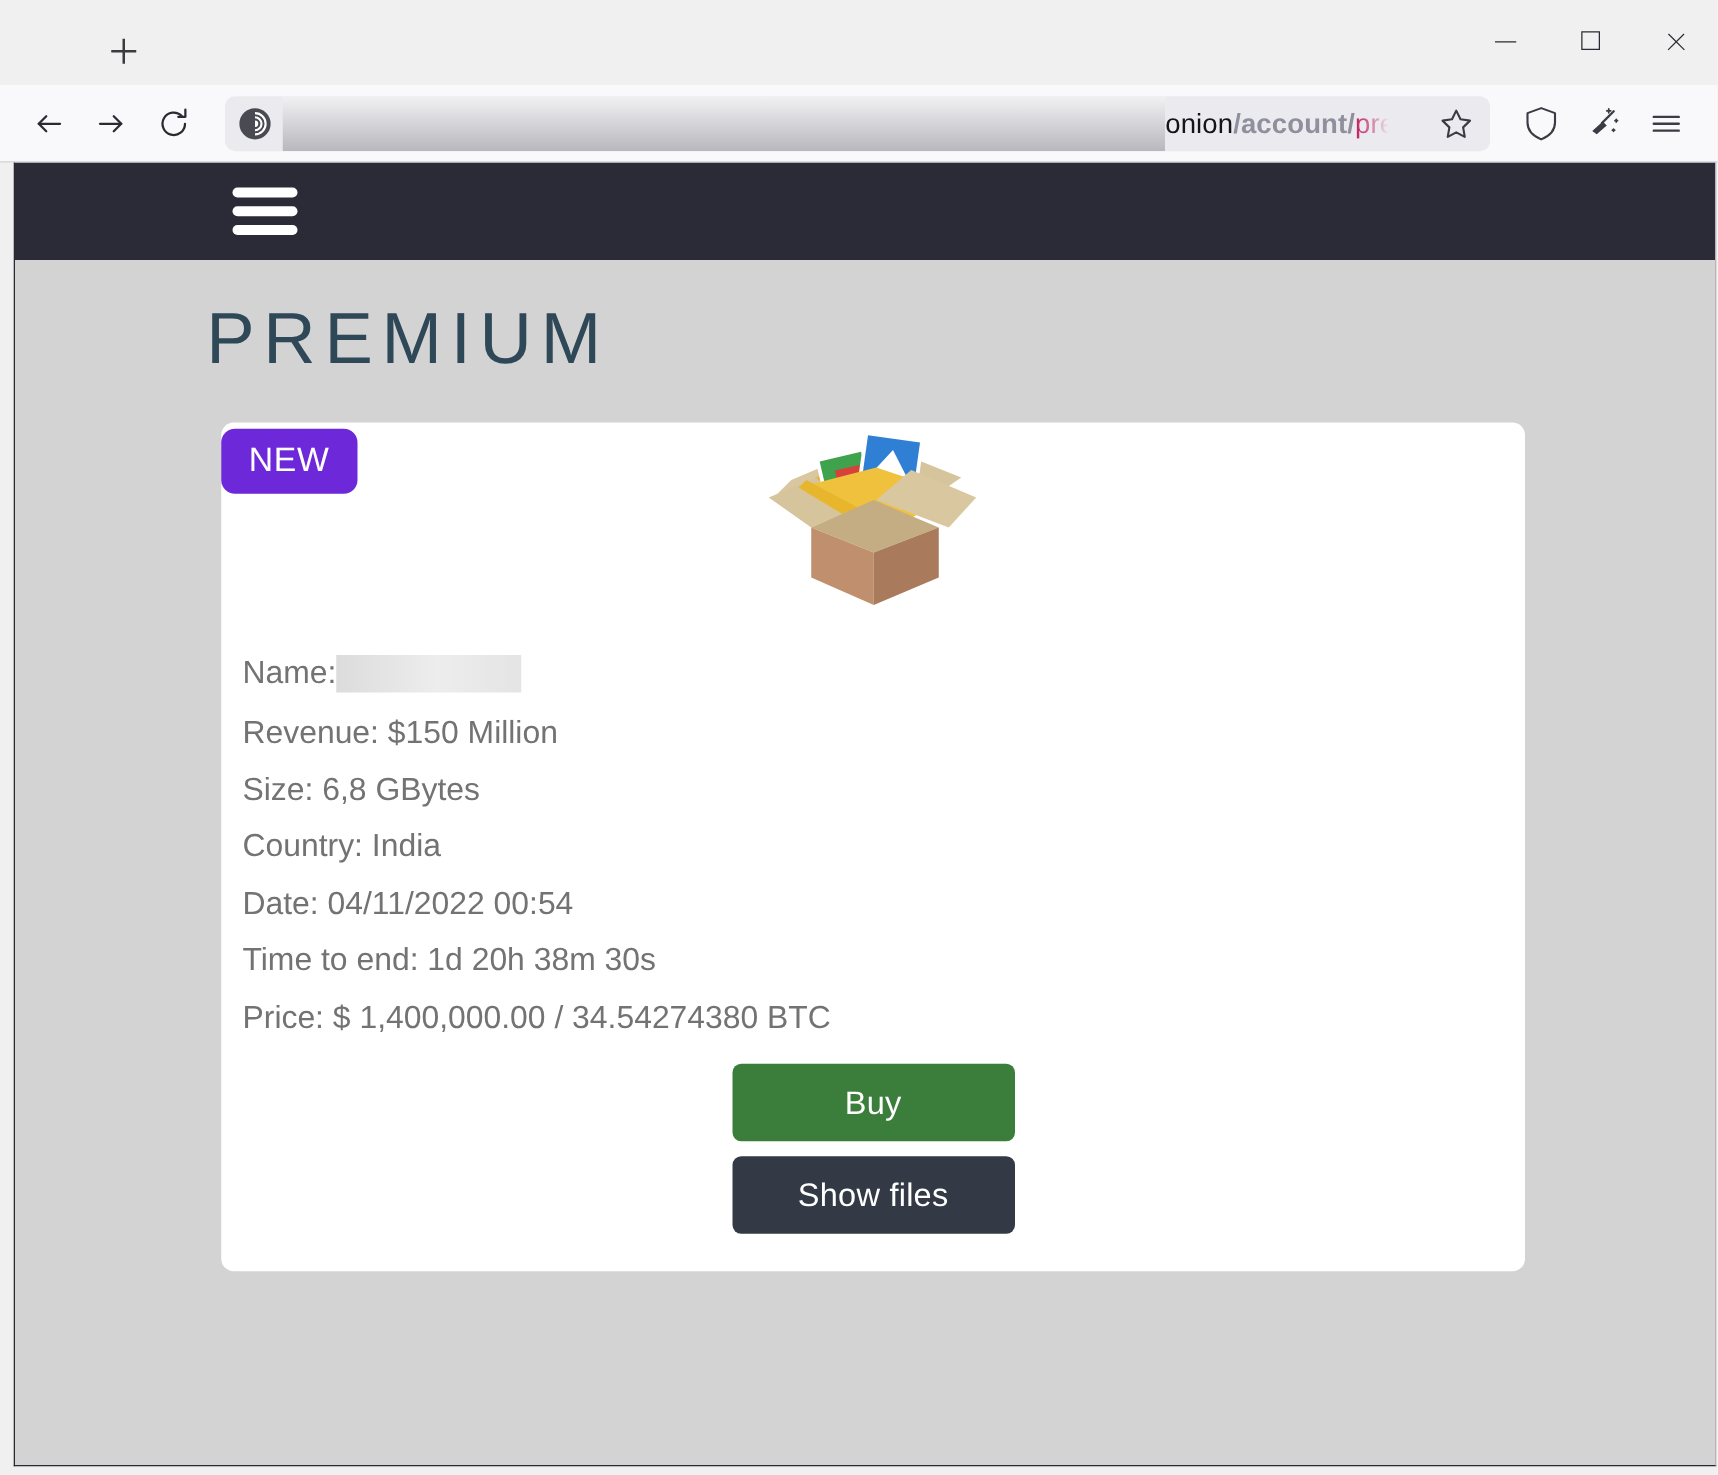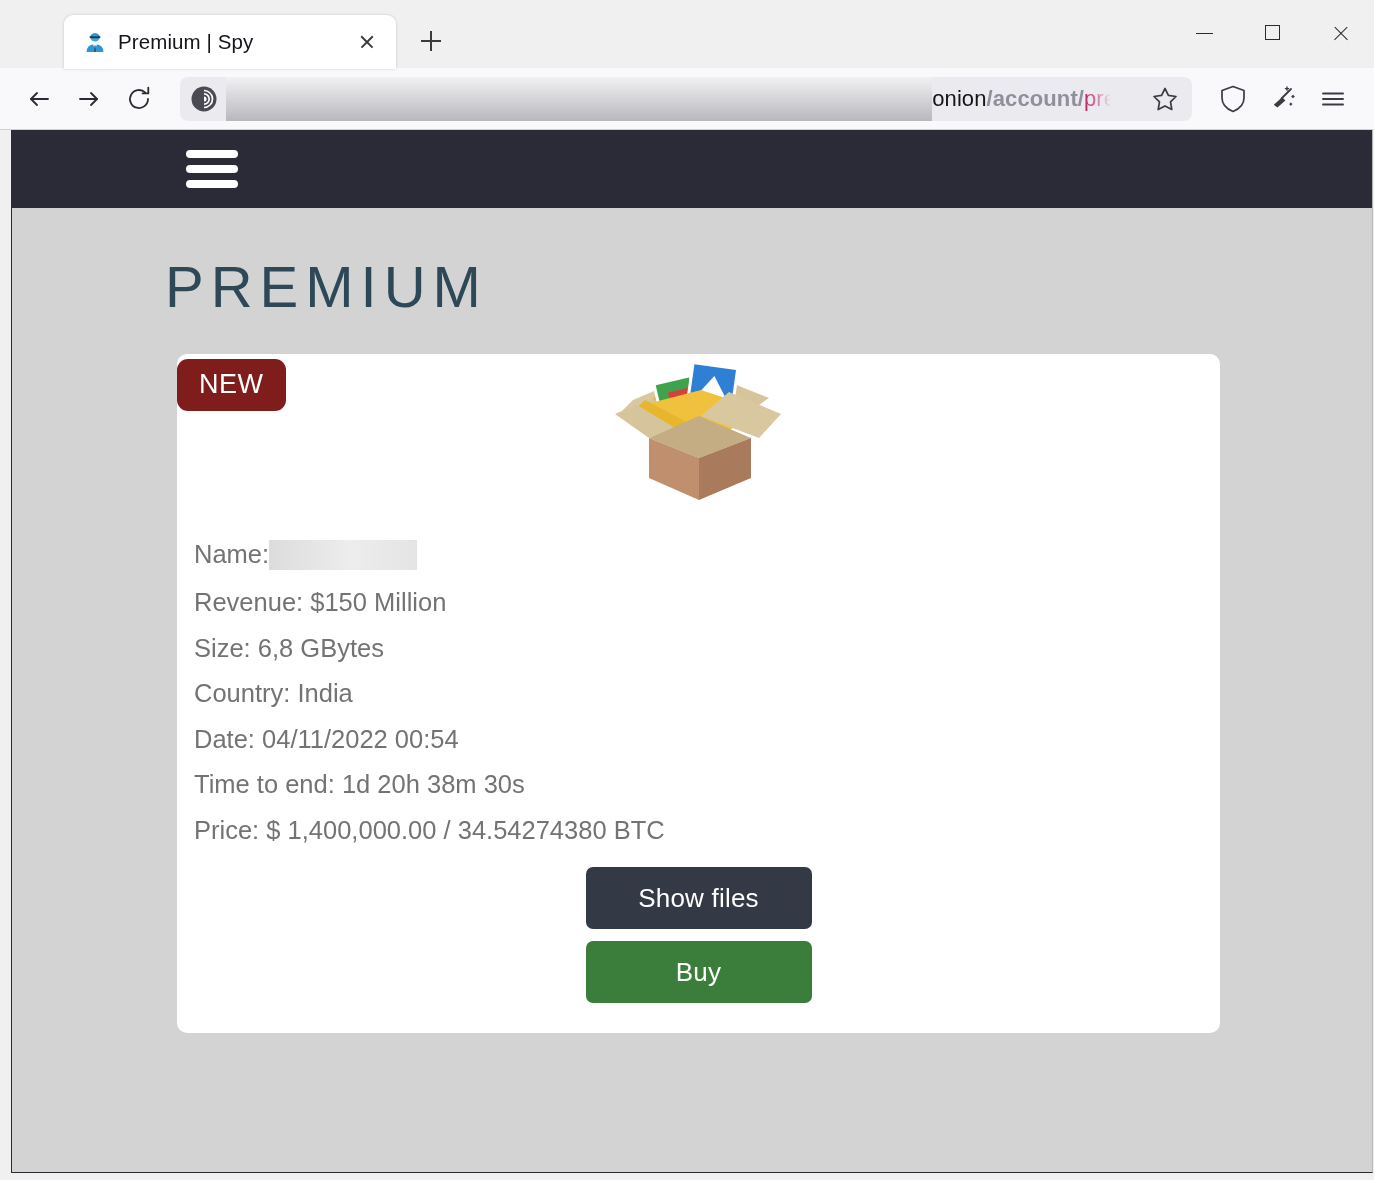--- a/index.html
+++ b/index.html
@@ -210,41 +210,41 @@
   .burger i {
     display: block;
     height: 8px;
     background: #ffffff;
     border-radius: 4px;
   }
 
   .page-body { padding: 0 0 0 0; }
 
   .page-title {
-    margin: 50px 0 0 153px;
+    margin: 34px 0 0 153px;
     font-size: 58px;
     font-weight: 300;
     color: #2f4858;
     letter-spacing: 7px;
     line-height: 1;
   }
 
   .card {
     margin: 27px 0 0 165px;
     width: 1043px;
     background: #ffffff;
     border-radius: 10px;
     position: relative;
     padding-bottom: 30px;
   }
 
   .badge-new {
     position: absolute;
     left: 0; top: 5px;
-    background: #7f1d1d;
+    background: #6d28d9;
     color: #ffffff;
     font-size: 27px;
     letter-spacing: .5px;
     border-radius: 11px;
     padding: 12px 22px 13px;
     line-height: 1;
   }
 
   .box-art {
     width: 180px; height: 150px;
@@ -294,34 +294,20 @@
   .btn-dark { background: #343a45; }
   .btn-buy  { background: #3b7d3b; }
 </style>
 </head>
 <body>
 
 <div class="browser">
 
   <div class="tabstrip">
 
-    <div class="tab">
-      <span class="tab-favicon">
-        <svg width="22" height="22" viewBox="0 0 22 22">
-          <ellipse cx="11" cy="6.2" rx="4.6" ry="4.3" fill="#3ea7e0"></ellipse>
-          <path d="M5.6 6.3 Q11 1.2 16.4 6.3 L16.4 5.4 Q11 0.4 5.6 5.4 Z" fill="#1d7cc0"></path>
-          <rect x="5.7" y="5.2" width="10.6" height="2.1" rx="1" fill="#1b3a52"></rect>
-          <path d="M2.6 21 Q2.6 13.2 11 13.2 Q19.4 13.2 19.4 21 Z" fill="#2d96d6"></path>
-          <path d="M9 13.4 L11 18 L13 13.4 L11.9 13 L10.1 13 Z" fill="#ffffff"></path>
-          <rect x="10.4" y="14.5" width="1.2" height="6.5" fill="#17405c"></rect>
-        </svg>
-      </span>
-      <span class="tab-title">Premium | Spy</span>
-      <span class="tab-close"></span>
-    </div>
 
     <div class="newtab"></div>
 
     <div class="wincontrols">
       <div class="winbtn wc-min">
           <i></i>
         </div>
       <div class="winbtn wc-max">
           <i></i>
         </div>
@@ -487,20 +473,20 @@
             <span class="detail-value">1d 20h 38m 30s</span>
           </div>
 
           <div class="detail-row">
             <span class="detail-label">Price: </span>
             <span class="detail-value">$ 1,400,000.00 / 34.54274380 BTC</span>
           </div>
         </div>
 
         <div class="actions">
+          <button class="btn btn-buy">Buy</button>
           <button class="btn btn-dark">Show files</button>
-          <button class="btn btn-buy">Buy</button>
         </div>
 
       </div>
     </div>
   </div>
 </div>
 
 </body></html>

